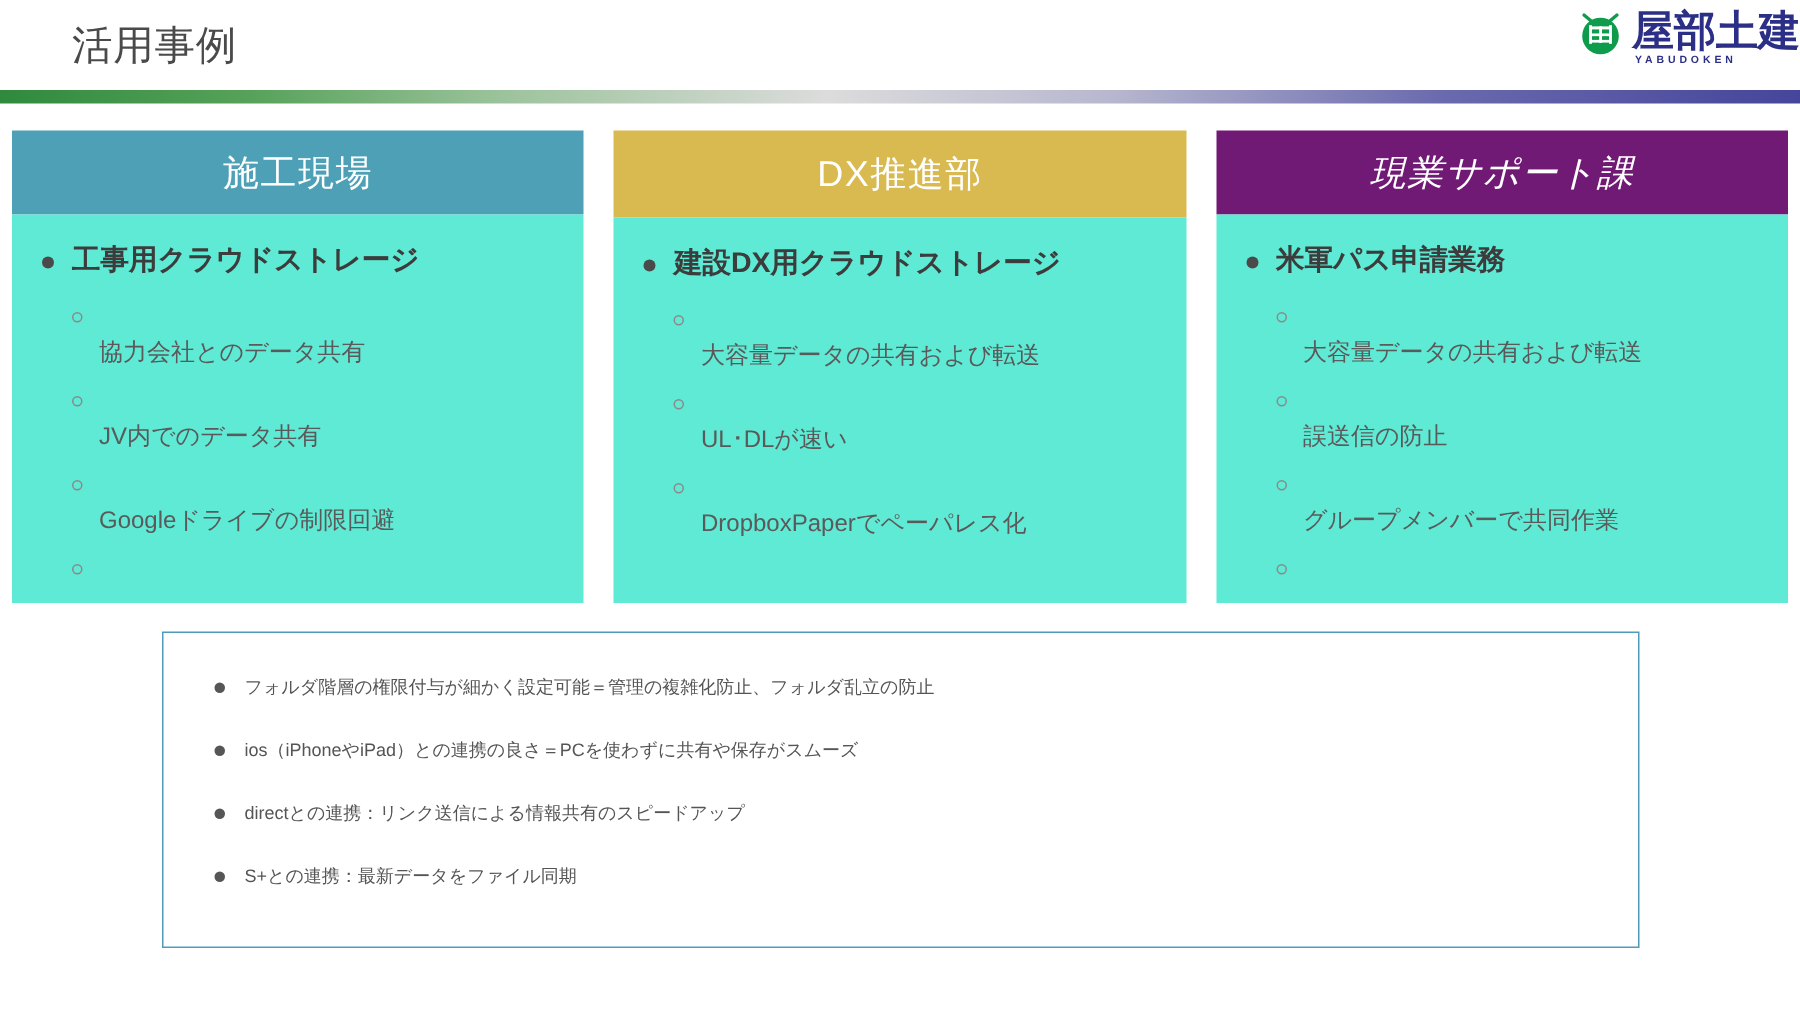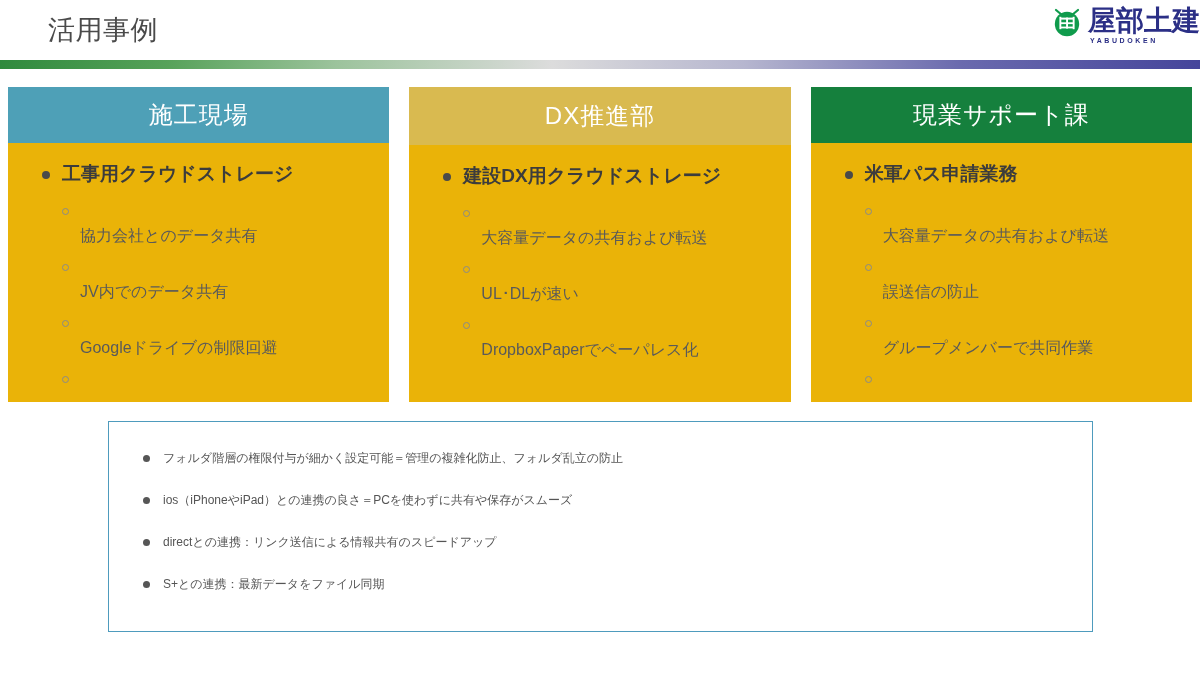--- a/index.html
+++ b/index.html
@@ -126,22 +126,22 @@
     justify-content: center;
     color: #ffffff;
     font-size: 24px;
     letter-spacing: 1px;
     font-weight: 400;
     white-space: nowrap;
   }
 
   .column-body {
     flex: 1 1 auto;
-    background: #eab308;
-    padding: 18px 14px 12px 28px;
+    background: #5eead4;
+    padding: 18px 14px 12px 14px;
   }
 
   
   .bullet-main {
     display: flex;
     align-items: flex-start;
     margin-bottom: 12px;
   }
 
   .bullet-main .dot {
@@ -292,21 +292,21 @@
           <span class="txt">UL･DLが速い</span>
         </div>
         <div class="bullet-sub">
           <span class="ring"></span>
           <span class="txt">DropboxPaperでペーパレス化</span>
         </div>
       </div>
     </div>
 
     <div class="column">
-      <div class="column-header" style="background:#15803d;">現業サポート課</div>
+      <div class="column-header" style="background:#701a75;font-style:italic;">現業サポート課</div>
       <div class="column-body">
         <div class="bullet-main">
           <span class="dot"></span>
           <span class="txt">米軍パス申請業務</span>
         </div>
         <div class="bullet-sub">
           <span class="ring"></span>
           <span class="txt">大容量データの共有および転送</span>
         </div>
         <div class="bullet-sub">

